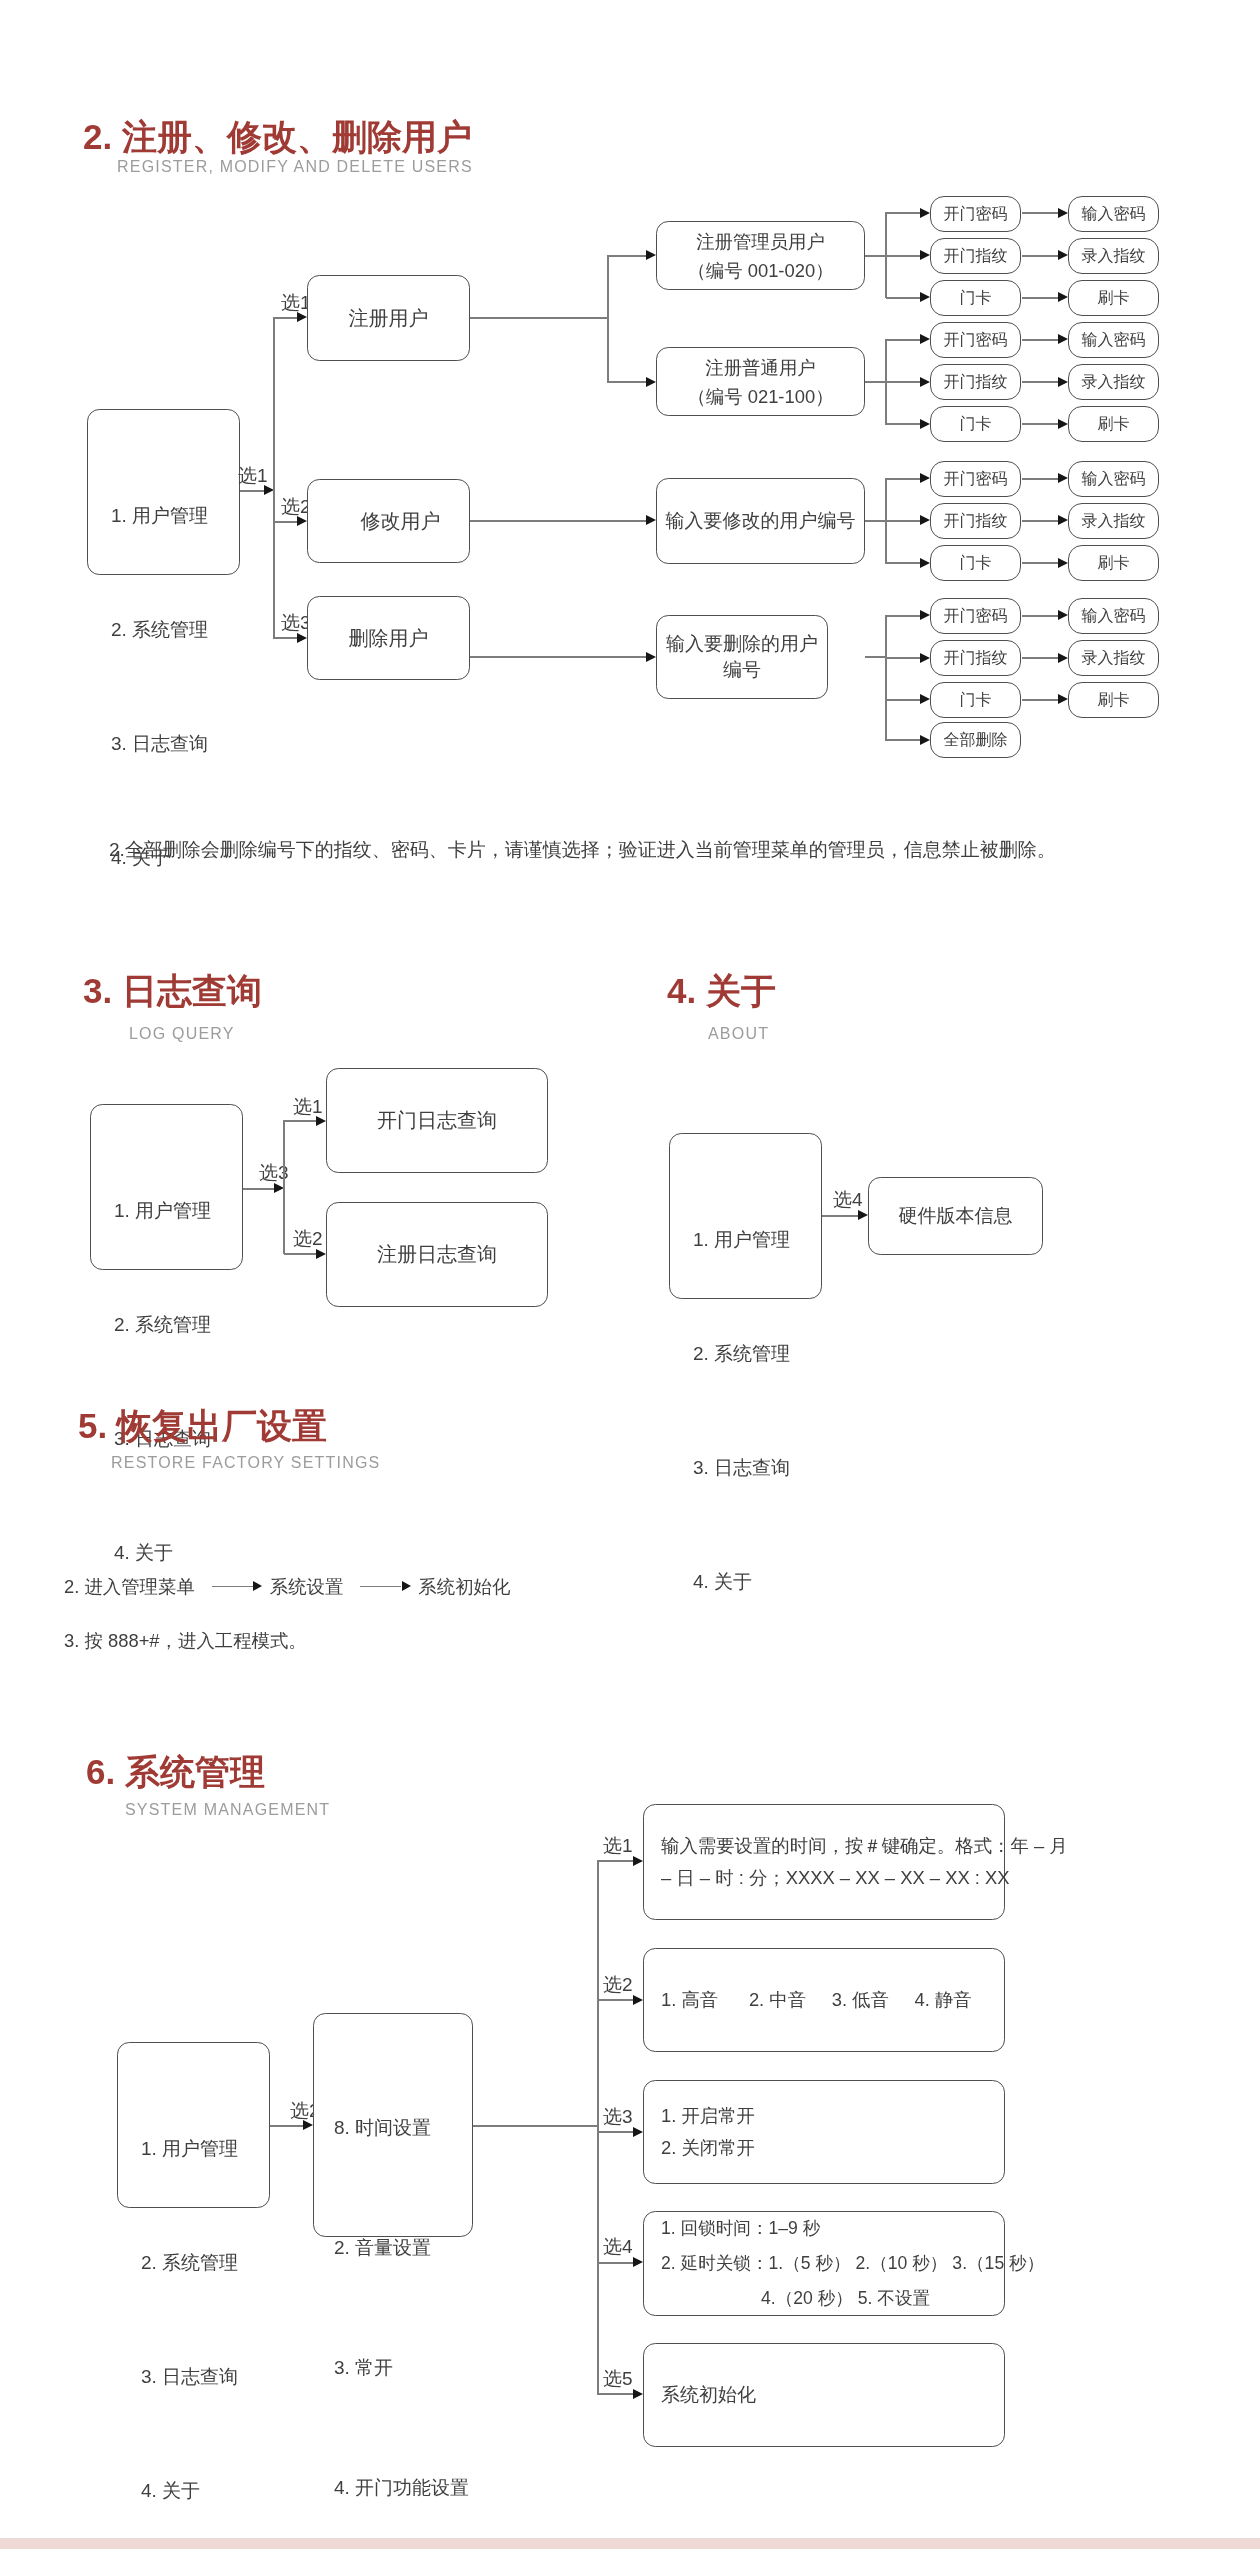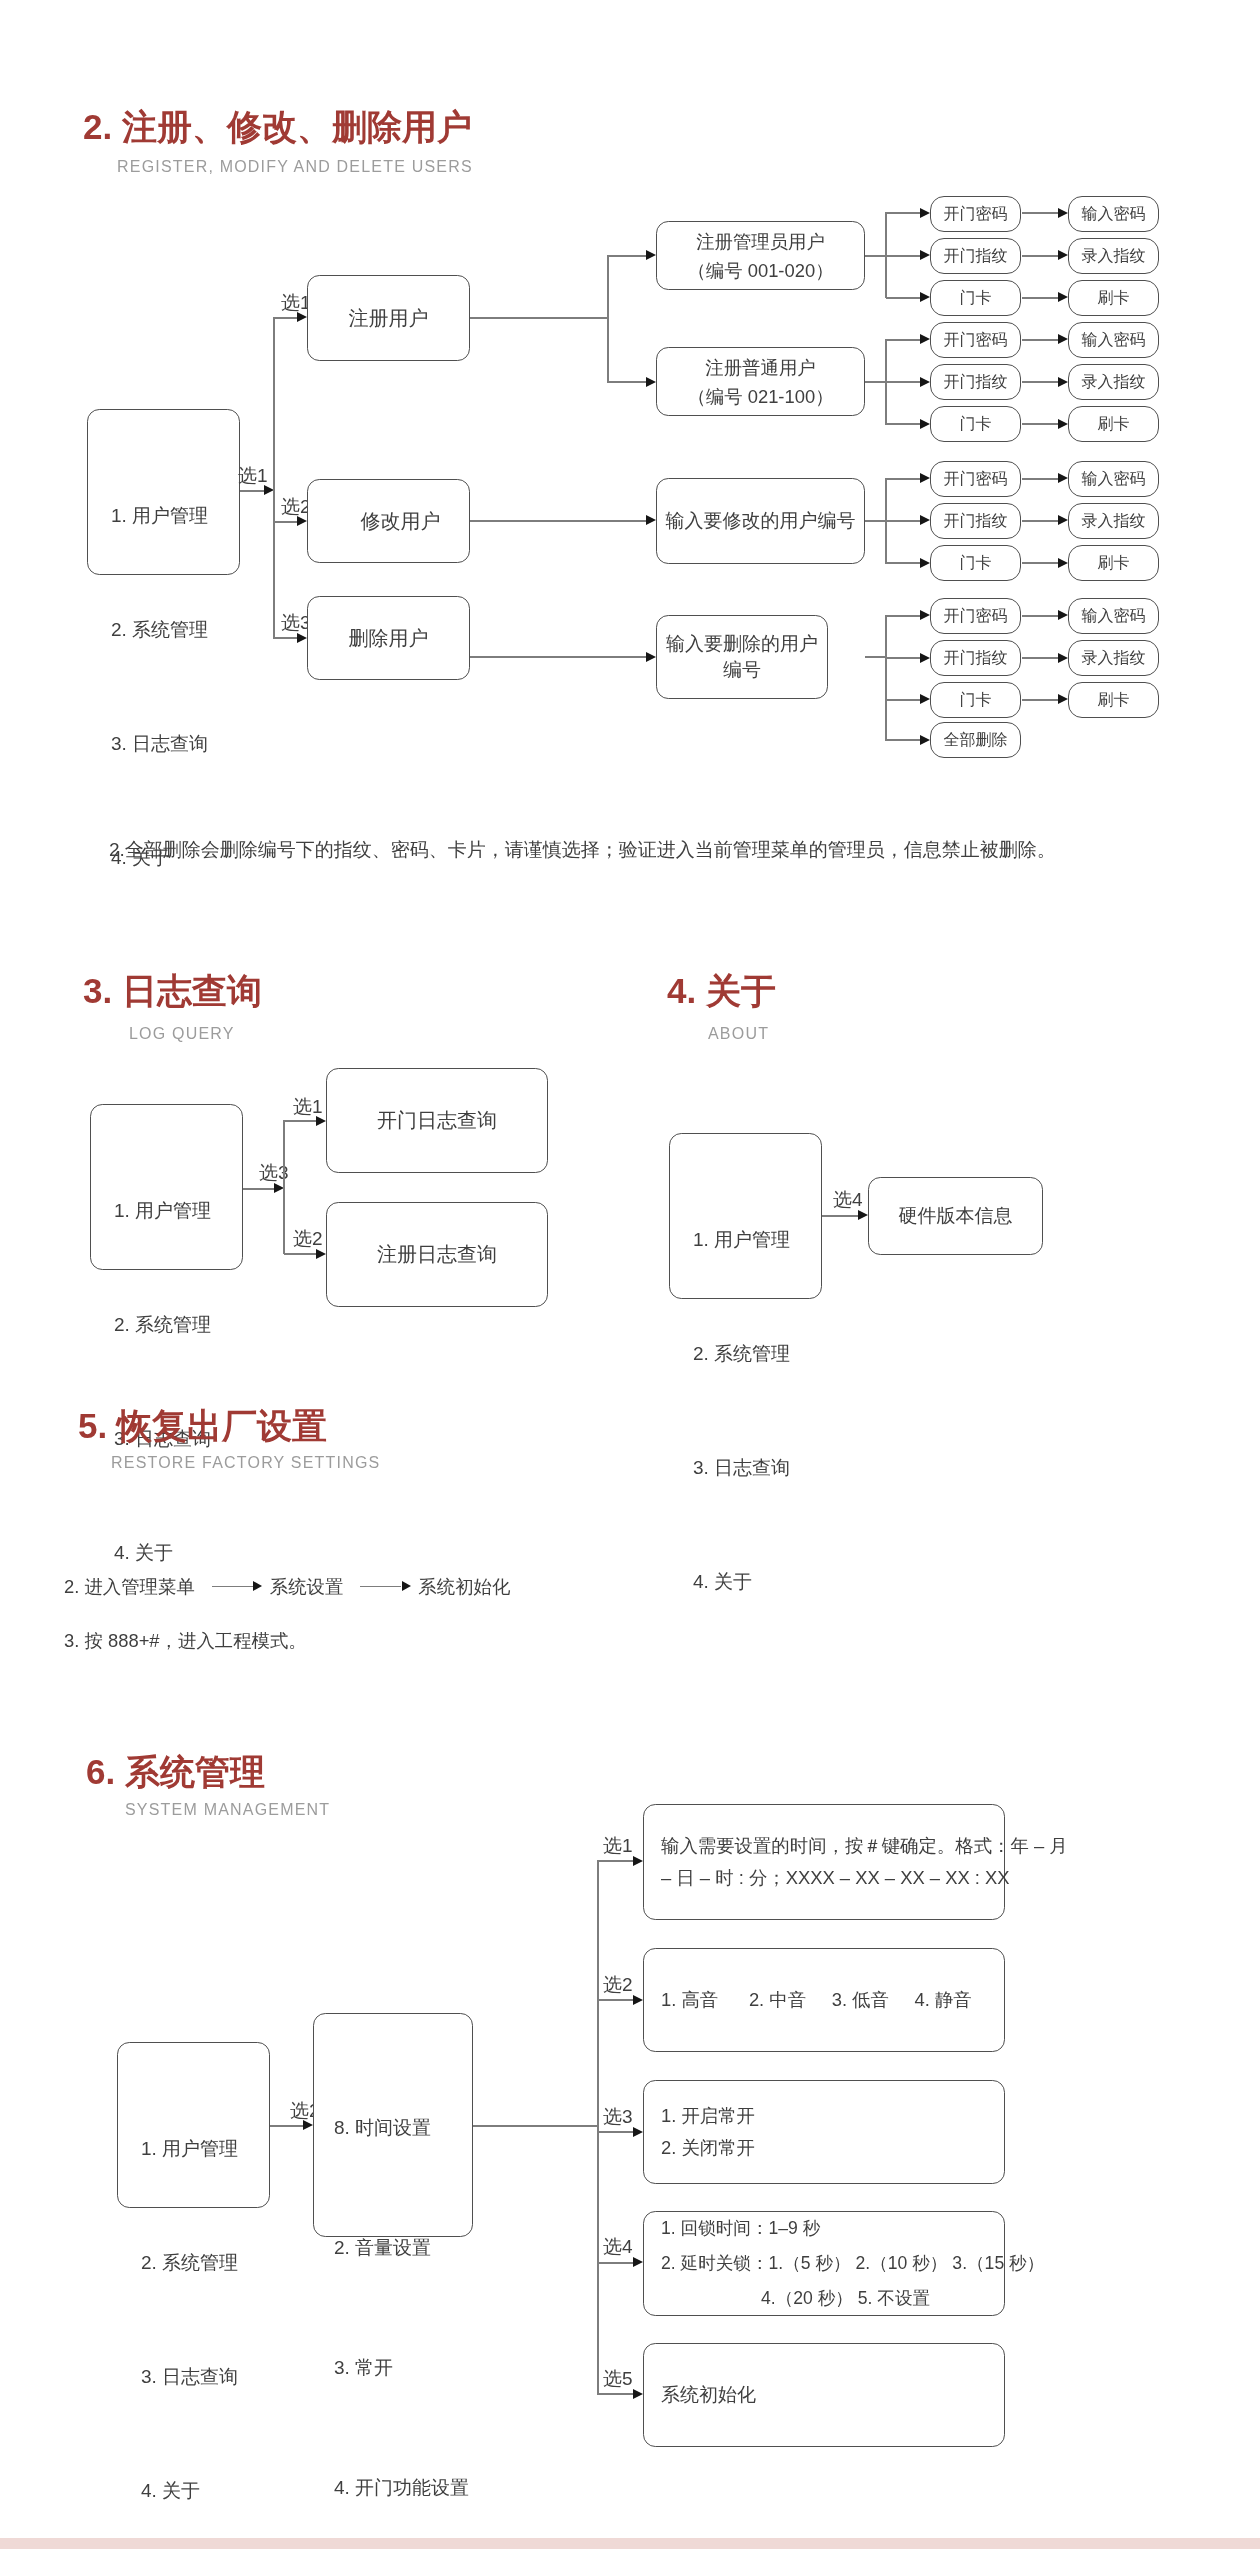--- a/index.html
+++ b/index.html
@@ -22,21 +22,21 @@
   .steprow{position:absolute;display:flex;align-items:center;font-size:18.4px;color:#3f3f3f;white-space:pre;}
   .arrow{display:inline-block;width:41px;height:1.5px;background:#7d7d7d;position:relative;margin:0 17px;}
   .arrow::after{content:"";position:absolute;right:-9.2px;top:-4.6px;border-top:5.4px solid transparent;border-bottom:5.4px solid transparent;border-left:9.2px solid #161616;}
   .bar{position:absolute;background:#efd9d6;}
 </style>
 </head>
 <body>
 
 <div id="canvas">
 
-  <div class="h1" style="left:83px;top:104px;text-align:right;">2. 注册、修改、删除用户</div>
+  <div class="h1" style="left:83px;top:114px;text-align:right;">2. 注册、修改、删除用户</div>
   <div class="h2" style="left:117px;top:158px;">REGISTER, MODIFY AND DELETE USERS</div>
 
   <div class="box menu" style="left:87px;top:409px;width:153px;height:166px;">
     <div>1. 用户管理</div>
     <div>2. 系统管理</div>
     <div>3. 日志查询</div>
     <div>4. 关于</div>
   </div>
 
   <div class="lbl" style="left:238px;top:463px;">选1</div>

